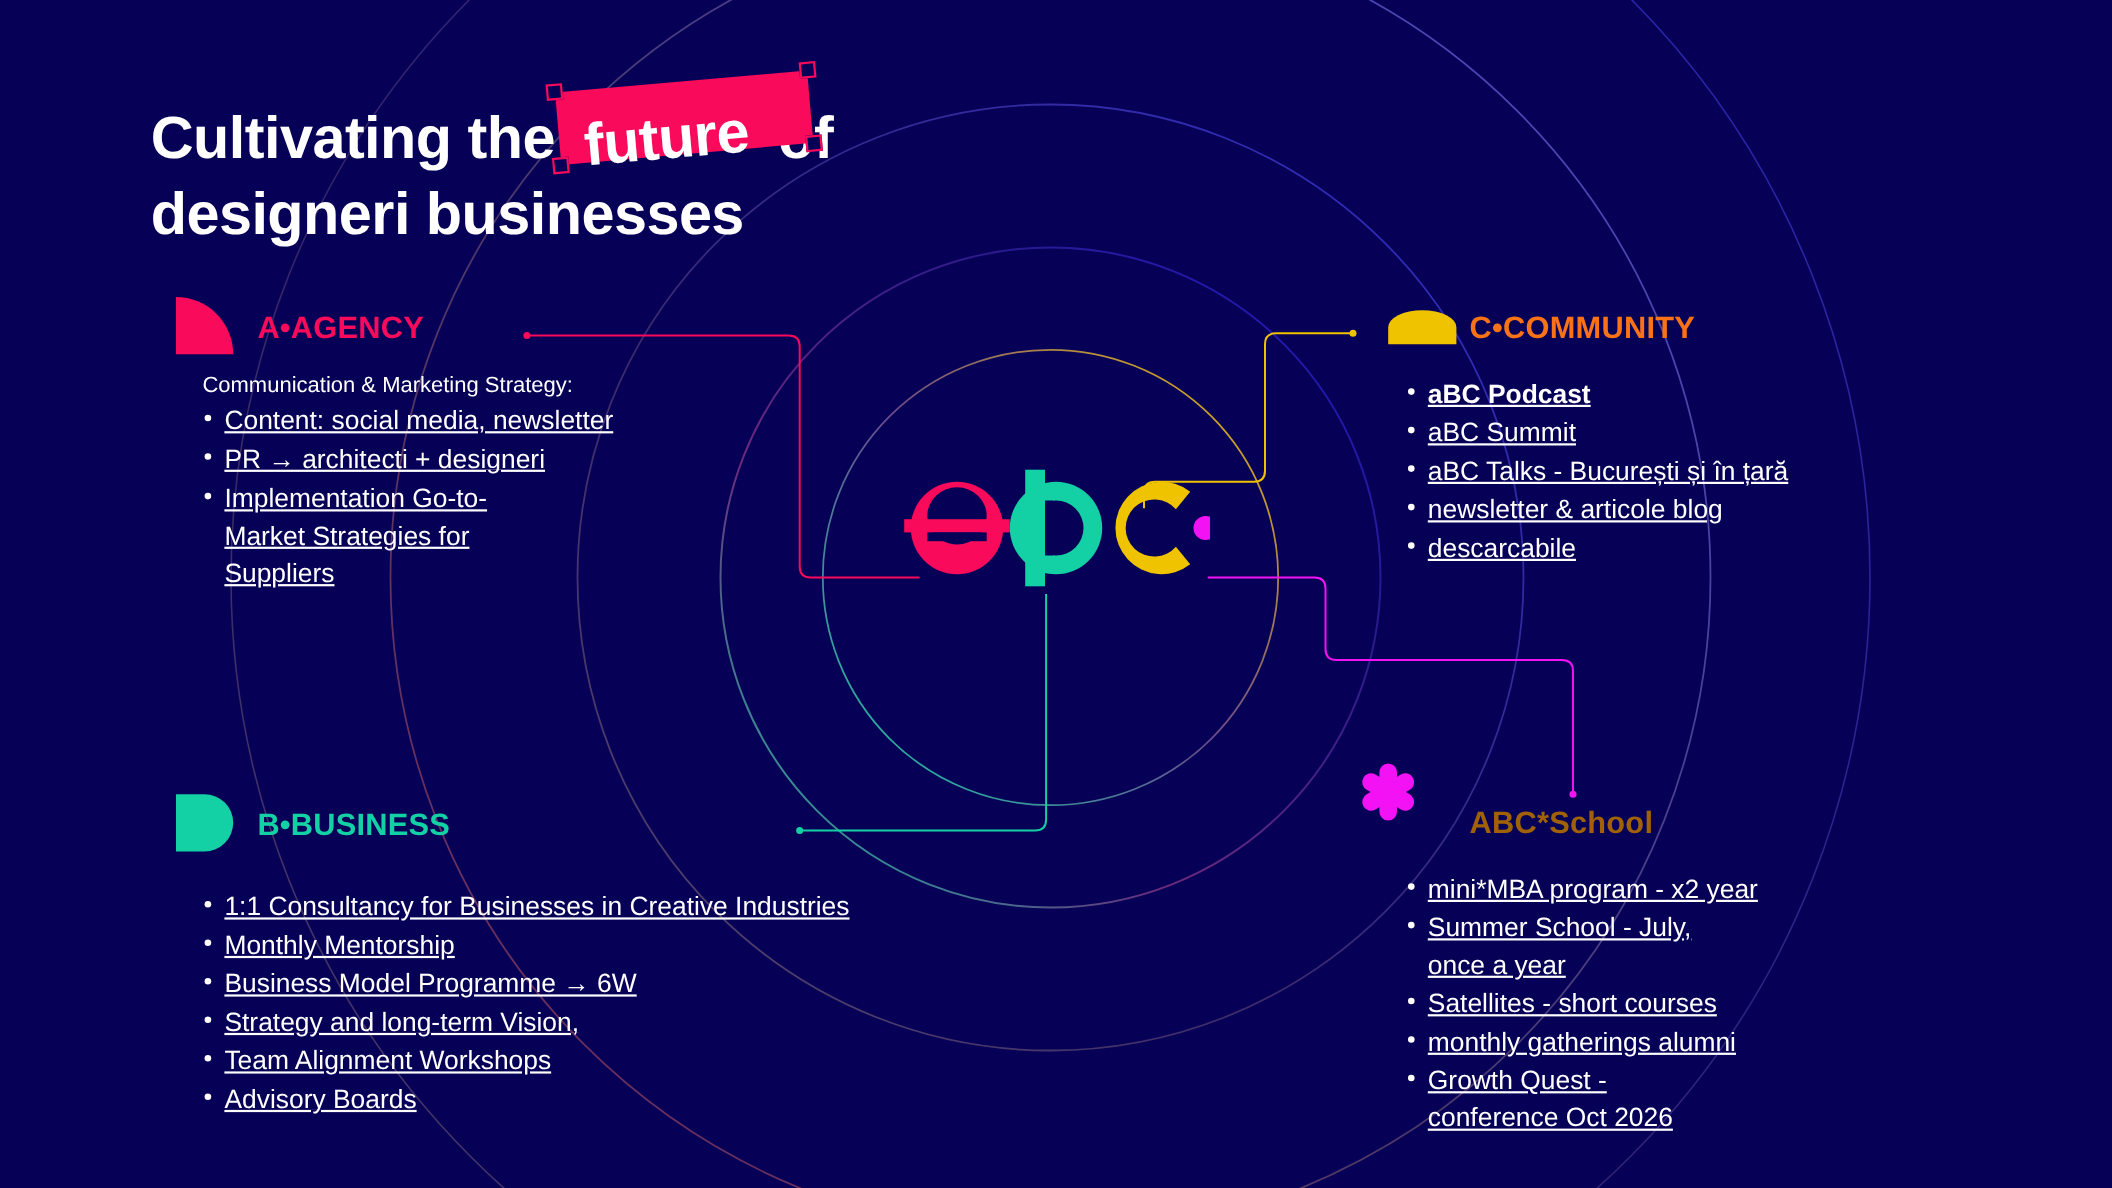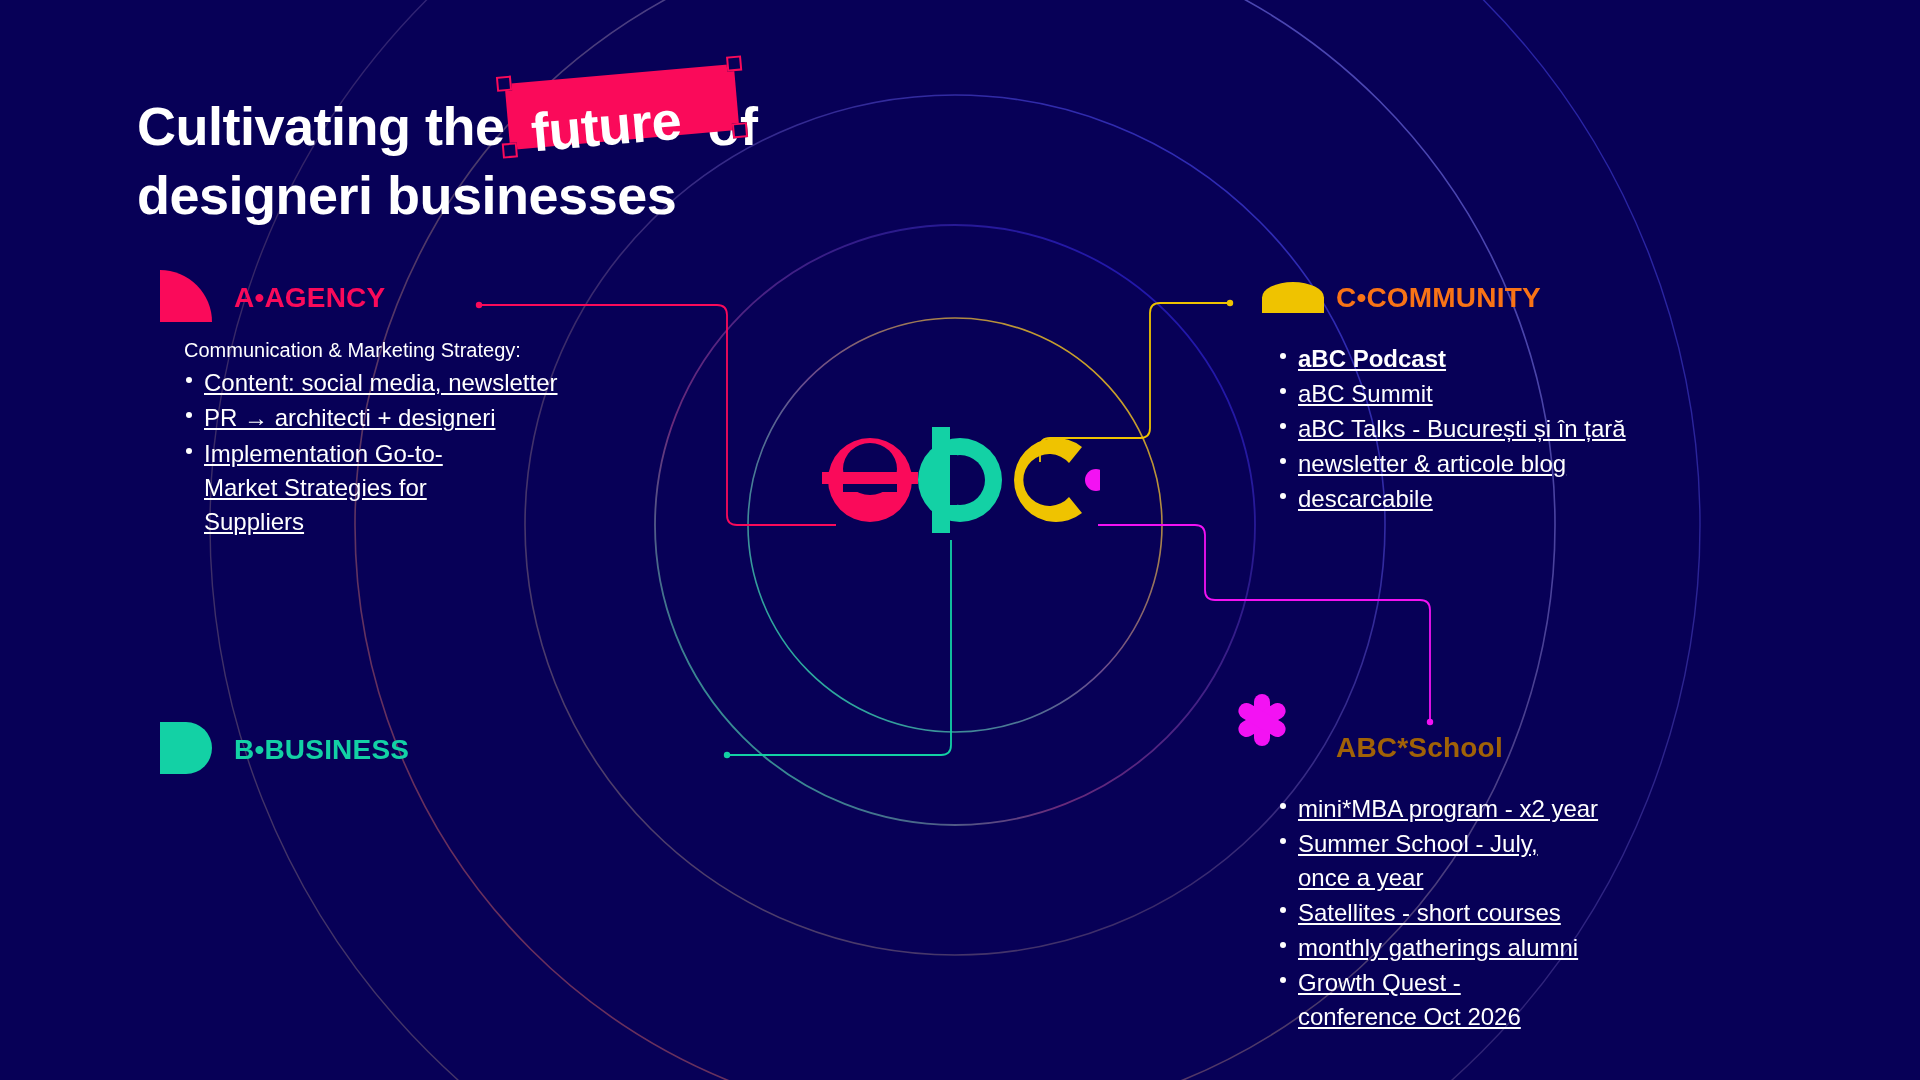--- a/index.html
+++ b/index.html
@@ -261,20 +261,28 @@
     </ul>
   </div>
 
   <div class="block" id="block-business">
     <div class="block-head">
       <span class="blk-icon">
         <span class="ic-business" style="display:block;"></span>
       </span>
       <span class="blk-title">B•BUSINESS</span>
     </div>
+    <ul class="blk-list">
+      <li>1:1 Consultancy for Businesses in Creative Industries</li>
+      <li>Monthly Mentorship</li>
+      <li>Business Model Programme → 6W</li>
+      <li>Strategy and long-term Vision,</li>
+      <li>Team Alignment Workshops</li>
+      <li>Advisory Boards</li>
+    </ul>
   </div>
 
   <div class="block" id="block-school">
     <div class="block-head">
       <span class="blk-icon">
         <span class="ic-school">
           <span></span><span></span><span></span>
         </span>
       </span>
       <span class="blk-title">ABC*School</span>

